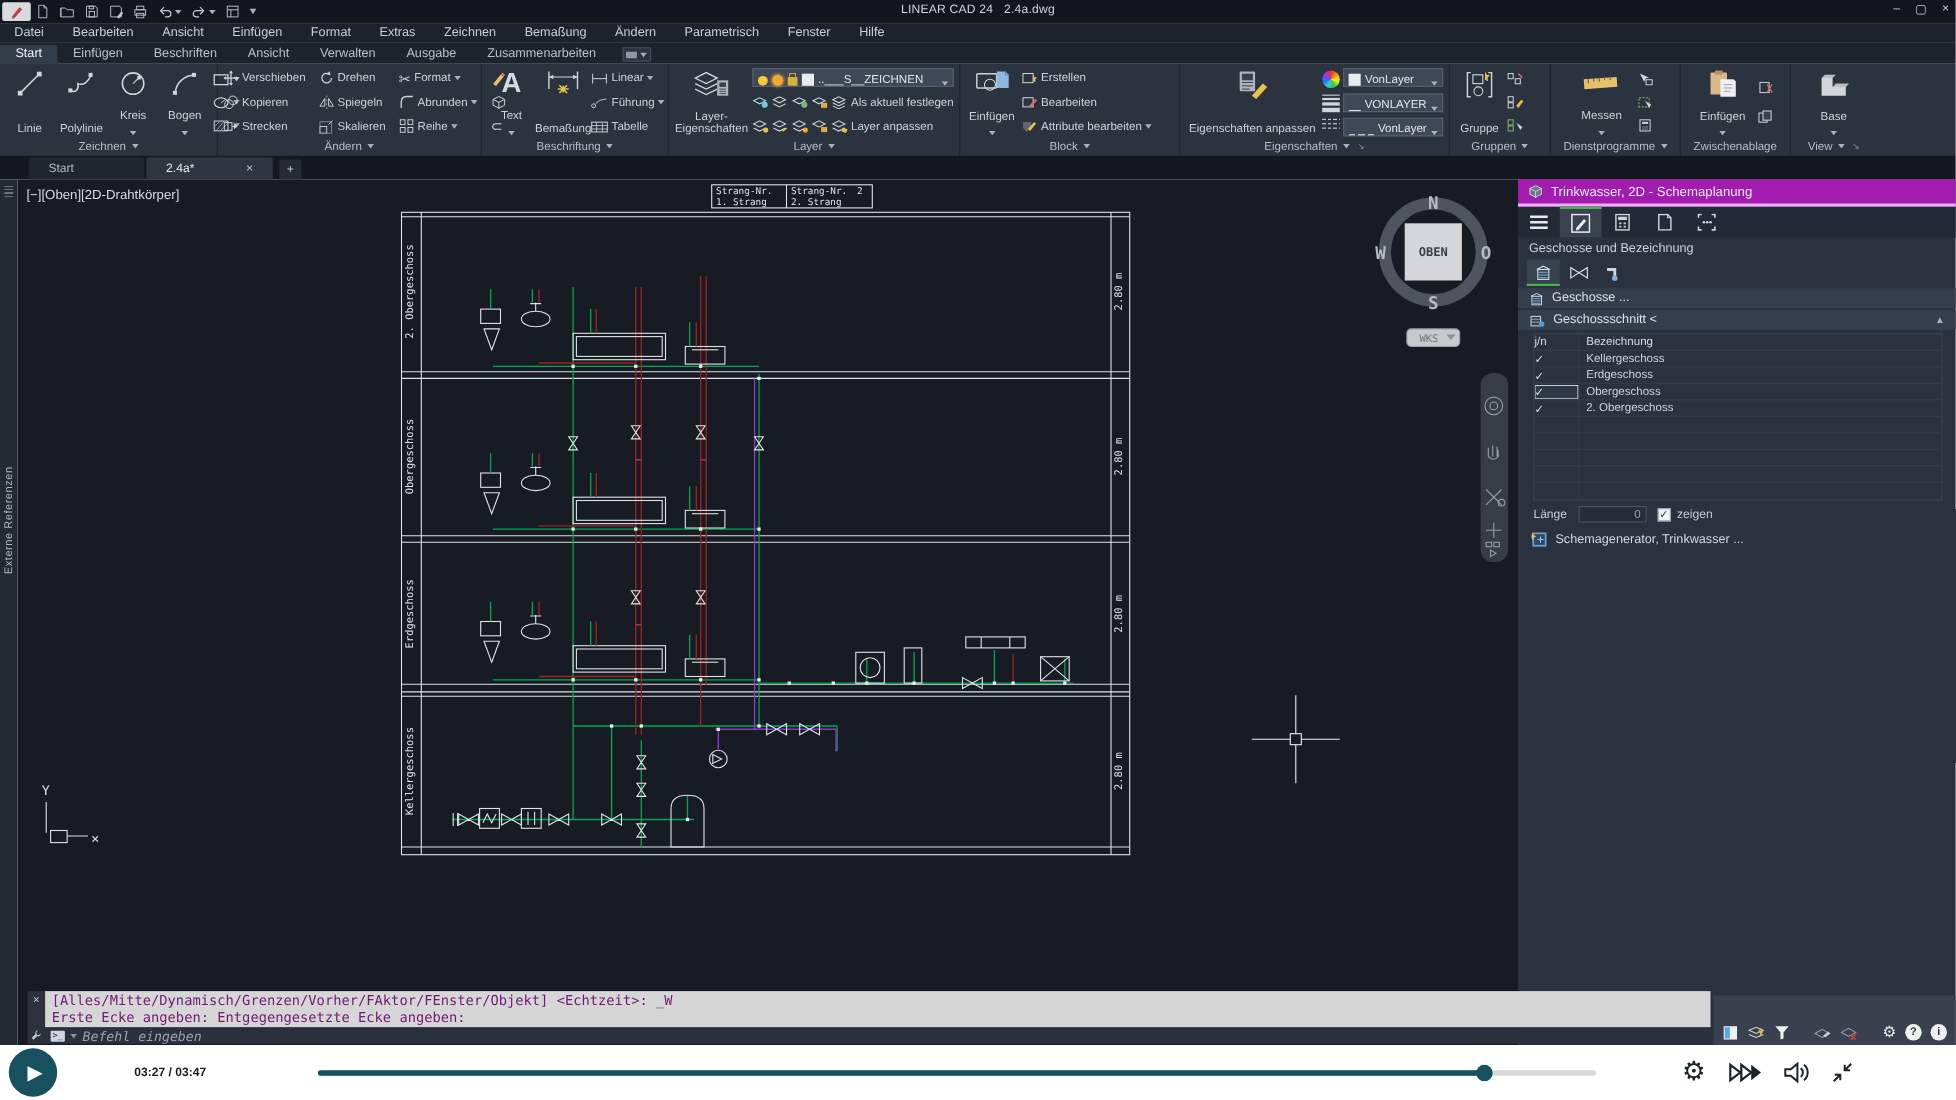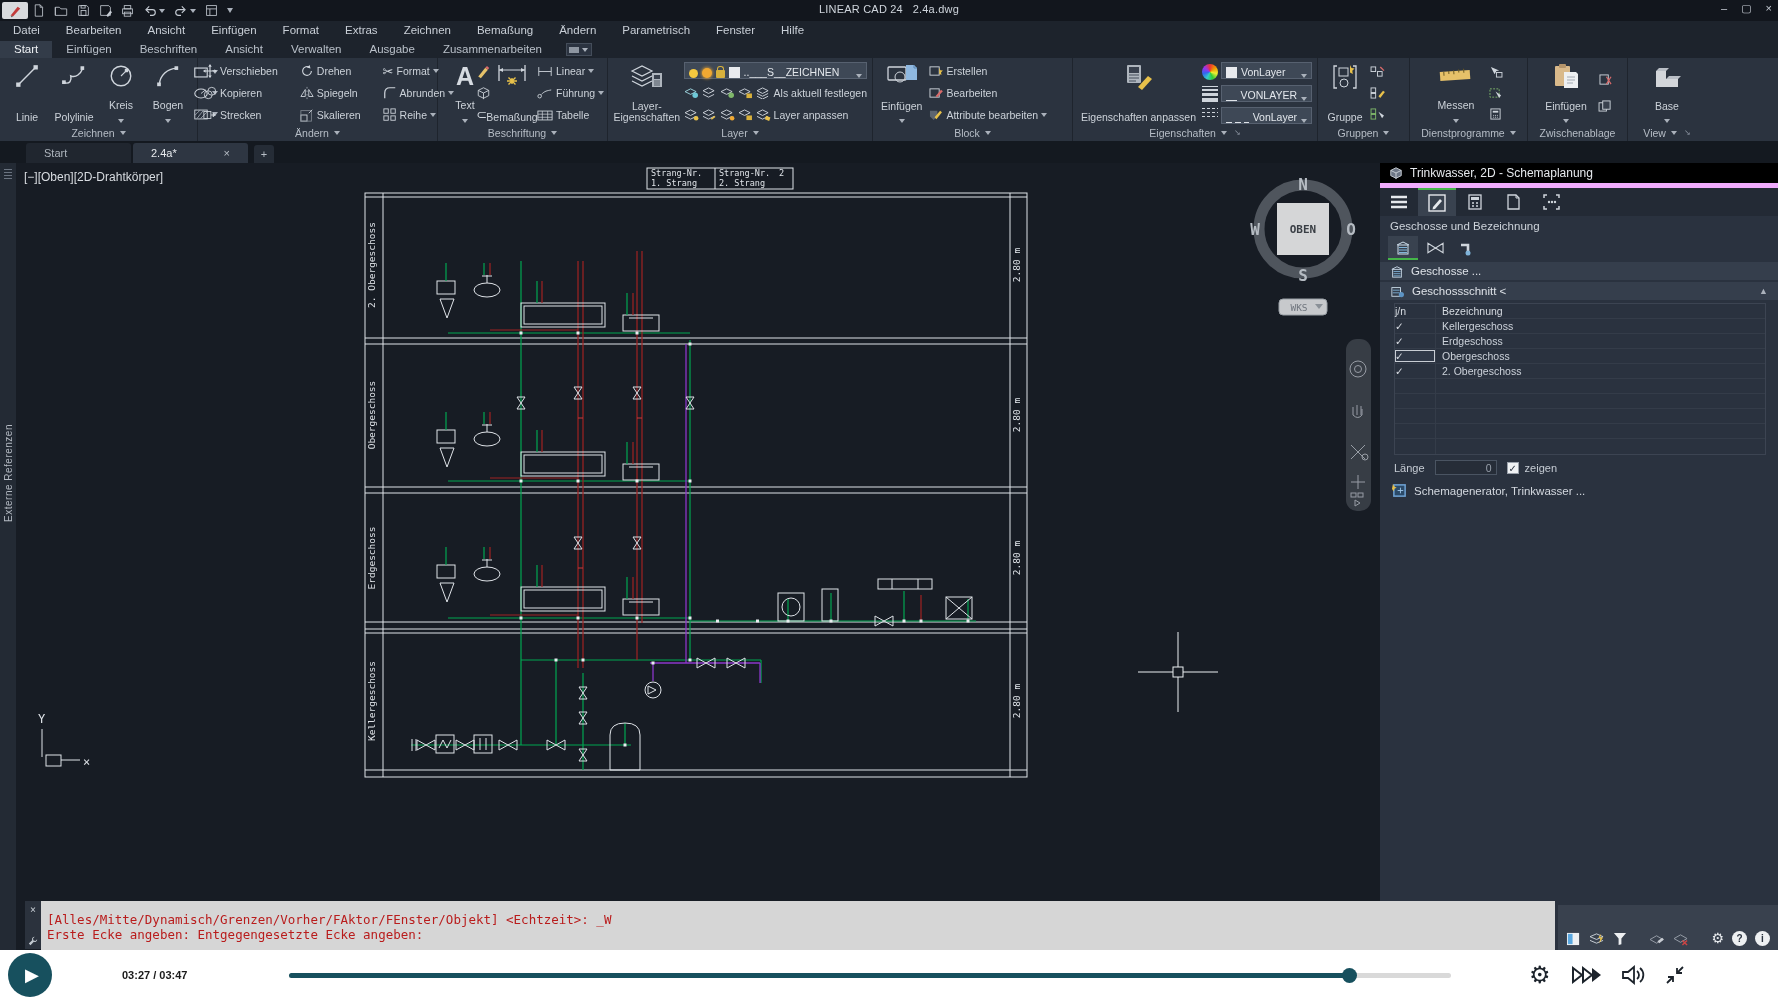--- a/index.html
+++ b/index.html
@@ -87,21 +87,21 @@
     background:repeating-linear-gradient(0deg,#6b7481 0 1px,transparent 1px 3px); }
   .xreftext { margin-top:245px; writing-mode:vertical-rl; transform:rotate(180deg);
     font-size:10px; color:#b4bac3; letter-spacing:.5px; }
   .canvas { left:16px; top:163px; width:1364px; height:787px; background:#171c24; overflow:hidden; }
   .vplabel { position:absolute; left:8px; top:7px; font-size:12px; color:#d8dce1; }
   text { font-family:"DejaVu Sans Mono", monospace; }
 
   
   .sidepanel { left:1380px; top:163px; width:398px; height:787px; background:#2a323f; color:#ccd2da; }
   .sp-header { height:25px; display:flex; align-items:center; gap:7px; padding:0 9px;
-    background:#000000; font-size:12px; color:#e6e9ed; border-bottom:5px solid #f0abfc; }
+    background:#a21caf; font-size:12px; color:#e6e9ed; border-bottom:3px solid #f0abfc; }
   .sp-tabs { height:28px; display:flex; background:#232a35; }
   .sp-tab { width:38px; display:flex; align-items:center; justify-content:center; }
   .sp-tab.active { background:#39424f; border-top:2px solid #45b649; }
   .sp-section { height:20px; display:flex; align-items:center; padding:0 10px; font-size:11.5px;
     color:#cdd3da; }
   .sp-subtabs { height:24px; display:flex; padding-left:8px; gap:2px; }
   .sp-subtab { width:30px; display:flex; align-items:center; justify-content:center; }
   .sp-subtab.active { background:#39424f; border-bottom:2px solid #45b649; }
   .sp-row { height:18px; display:flex; align-items:center; gap:7px; padding:0 10px; margin-top:2px;
     background:#353e4c; font-size:11.5px; color:#dde1e7; }
@@ -125,22 +125,22 @@
   .circ { width:15px; height:15px; border-radius:50%; background:#eef0f2; color:#2a323f;
     font-size:10px; font-weight:bold; text-align:center; line-height:15px; }
   .gearch { color:#e8ebee; font-size:14px; line-height:15px; }
 
   
   .cmdpal { left:25px; top:901px; width:1530px; height:48px; display:flex;
     font-family:"DejaVu Sans Mono", monospace; }
   .cmd-rail { width:16px; background:#2b323d; display:flex; flex-direction:column; align-items:center;
     justify-content:space-between; padding:3px 0; color:#c2c8cf; font-size:10px; }
   .cmd-main { flex:1; display:flex; flex-direction:column; }
-  .cmd-hist { flex:1; background:#d6d6d6; color:#b91c1c; font-size:12.5px; line-height:15px;
-    padding:11px 6px; }
+  .cmd-hist { flex:1; background:#d6d6d6; color:#701a75; font-size:12.5px; line-height:15px;
+    padding:1px 6px; }
   .cmd-input { height:15px; background:#2a313c; color:#9aa2ad; font-size:12px; font-style:italic;
     display:flex; align-items:center; gap:5px; padding:0 5px; }
   .cmd-input .pic { width:13px; height:10px; background:#d0d5db; border-radius:1px; font-style:normal;
     color:#2a313c; font-size:8px; line-height:10px; text-align:center; }
 
   
   .player { left:0; top:950px; width:1778px; height:50px; background:#fff; display:flex; align-items:center; }
   .playbtn { width:44px; height:44px; border-radius:50%; background:#17505e; margin-left:8px;
     display:flex; align-items:center; justify-content:center; color:#fff; font-size:18px; padding-left:4px; }
   .ptime { margin-left:70px; width:105px; font-size:11px; color:#1a1a1a; font-weight:bold; }
@@ -305,21 +305,21 @@
             </div>
         </div>
       </div>
       <div class="plabel">
           <span>Zeichnen</span>
           <span class="caret"></span>
         </div>
     </div>
 
     <div class="panel" style="width:240px">
-      <div class="pbody" style="gap:22px">
+      <div class="pbody" style="gap:12px">
         <div class="srowcol">
           <div class="minirow">
               <svg width="14" height="14" viewBox="0 0 16 16">
                 <path d="M8 1v14M1 8h14" stroke="#cfd5dc" stroke-width="1.3"></path>
                 <path d="M8 0l2 3H6zM8 16l2-3H6zM0 8l3-2v4zM16 8l-3-2v4z" fill="#cfd5dc"></path>
               </svg>
               <span>Verschieben</span>
             </div>
           <div class="minirow">
               <svg width="14" height="14" viewBox="0 0 16 16">

